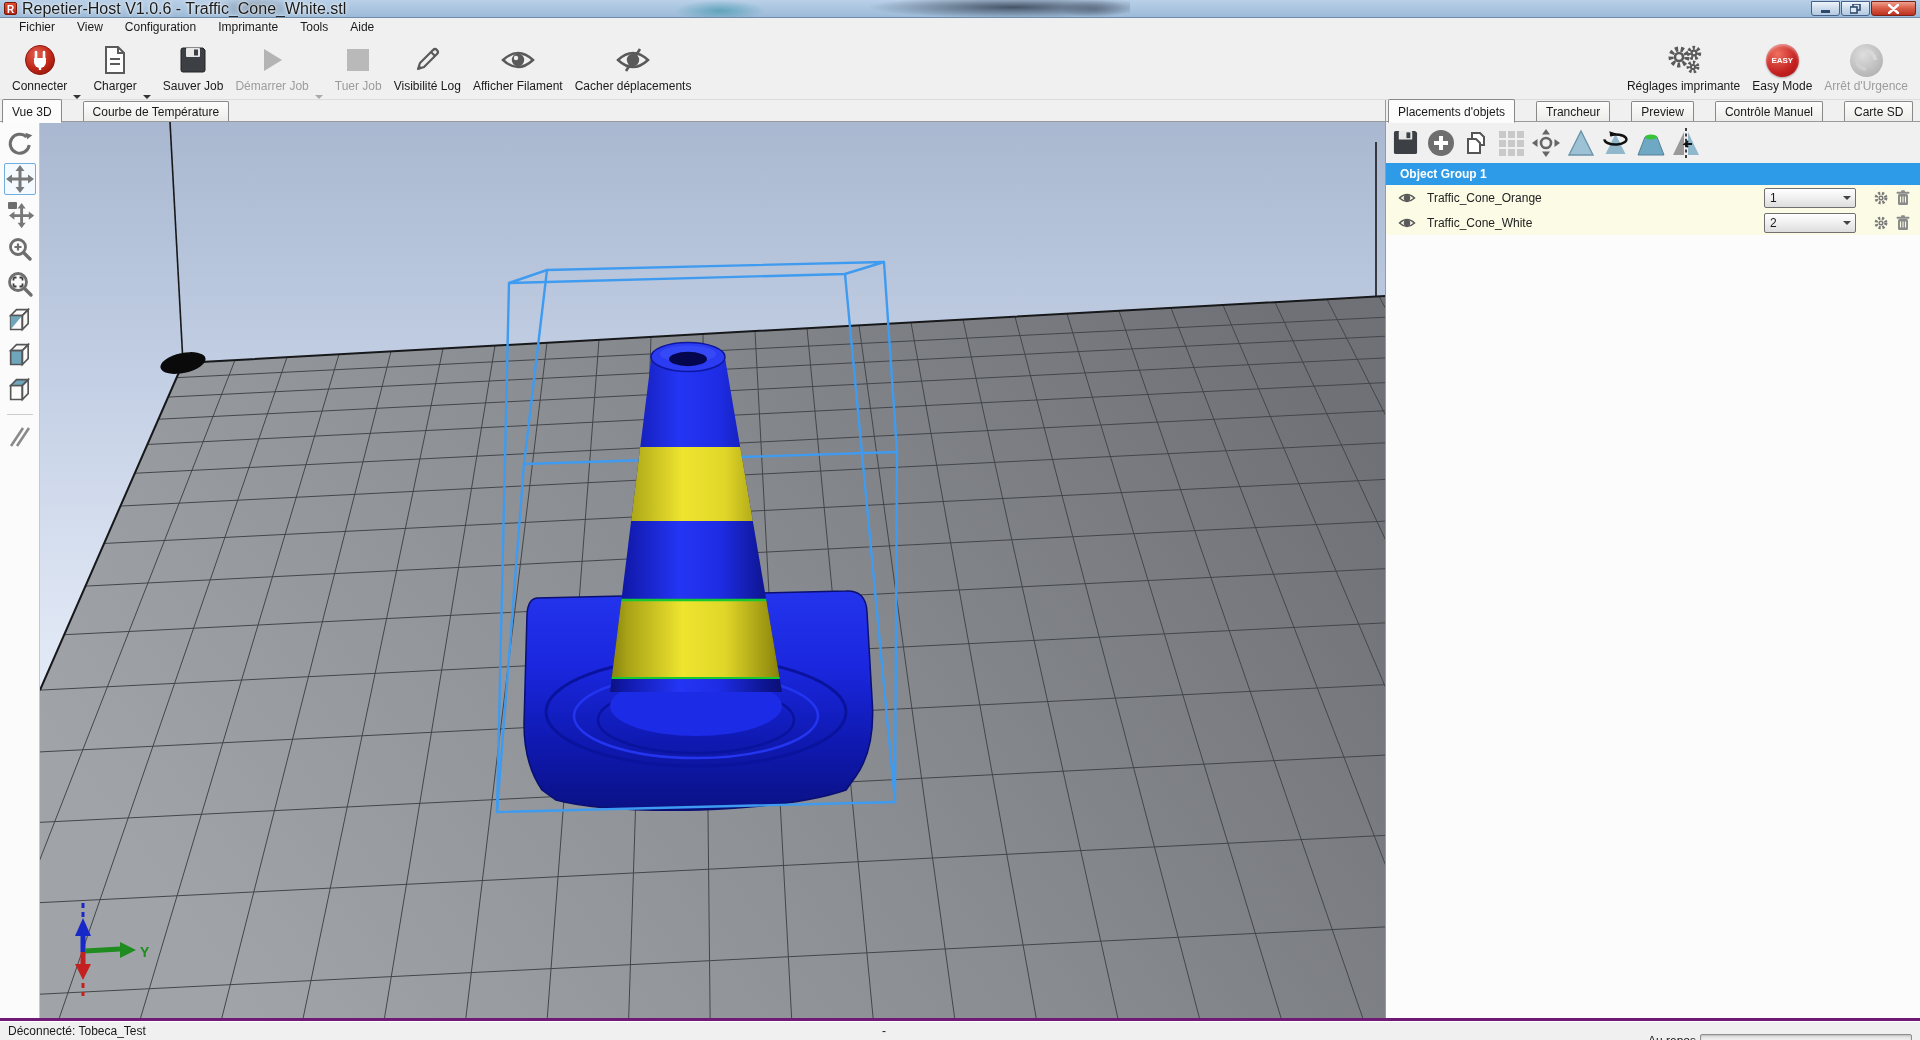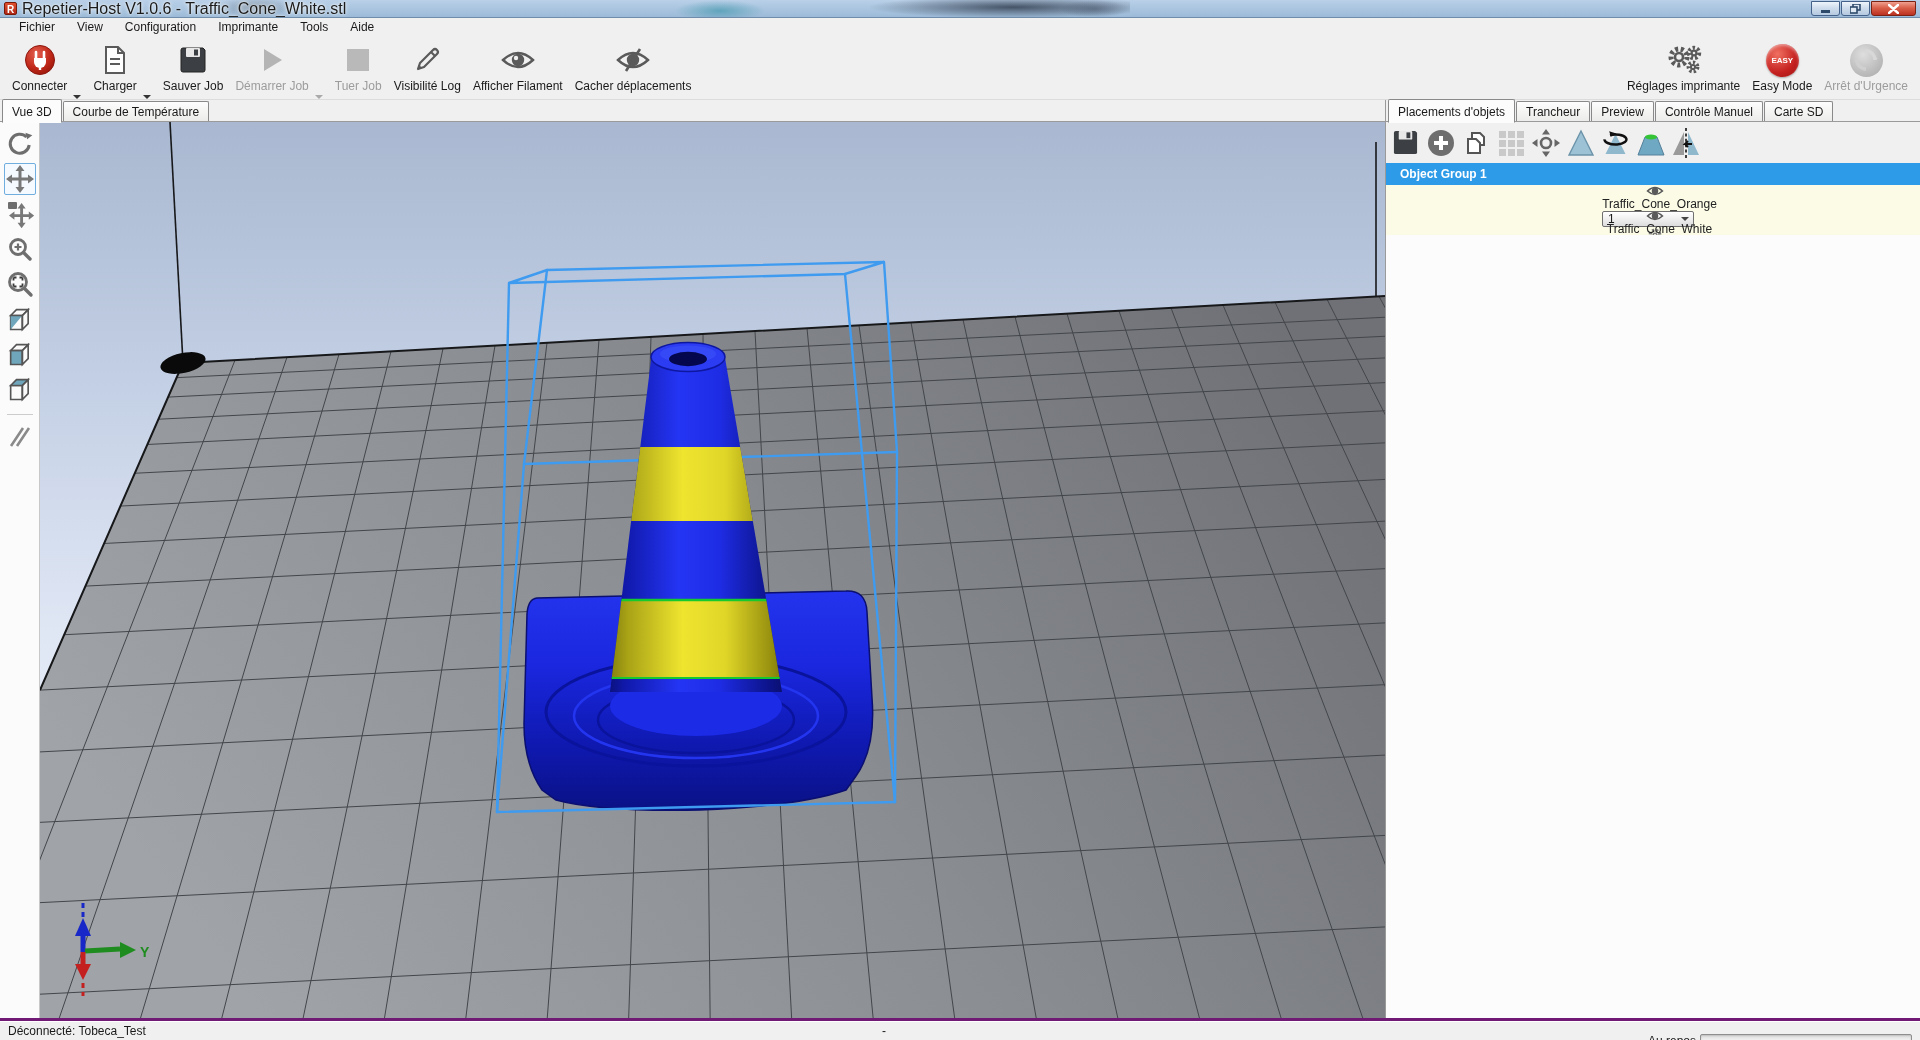--- a/index.html
+++ b/index.html
@@ -57,21 +57,21 @@
   }
   .estop {
     width:33px; height:33px; border-radius:50%;
     background:radial-gradient(circle at 40% 32%, #dedede, #bdbdbd 60%, #a8a8a8);
     display:flex; align-items:center; justify-content:center;
   }
 
   
   .main { display:flex; height:918px; }
   .left-col { width:1386px; display:flex; flex-direction:column; border-right:1px solid #9a9a9a; }
-  .tabs-row { height:22px; background:#f0f0f0; display:flex; align-items:flex-end; padding-left:2px; position:relative; }
+  .tabs-row { height:22px; background:#f0f0f0; display:flex; align-items:flex-end; padding-left:2px; position:relative;gap:20px; }
   .tabs-row::after { content:""; position:absolute; left:0; right:0; bottom:0; height:1px; background:#9a9a9a; }
   .tab {
     font-size:12px; padding:3px 9px 3px; margin-right:1px; border:1px solid #898989; border-bottom:none;
     background:linear-gradient(#fdfdfd,#ebebe9); border-radius:2px 2px 0 0; position:relative; white-space:nowrap;
   }
   .tab.active { background:#fcfcfc; z-index:2; padding-top:5px; margin-bottom:-1px; border-bottom:1px solid #fcfcfc; }
 
   .view-area { flex:1; display:flex; position:relative; }
   .tool-strip { width:40px; background:#fbfbfb; border-right:1px solid #c8c8c8; display:flex; flex-direction:column; align-items:center; padding-top:6px; }
   .ts-btn { width:32px; height:32px; display:flex; align-items:center; justify-content:center; margin-bottom:3px; border:1px solid transparent; border-radius:2px; }
@@ -83,21 +83,21 @@
     background:linear-gradient(#a9b8d0 0%, #bfcce2 25%, #dbe3f2 52%, #e9eef9 70%, #dde6f5 100%);
   }
   .viewport svg.scene { position:absolute; left:0; top:0; }
 
   
   .right-panel { flex:1; background:#fcfcfc; display:flex; flex-direction:column; }
   .rp-toolbar { height:41px; background:#f0f0f0; display:flex; align-items:center; padding:2px 2px 2px 4px; gap:4px; }
   .rp-btn { width:31px; height:31px; display:flex; align-items:center; justify-content:center; border-radius:3px; }
   .group-header { height:22px; color:#fff; font-weight:bold; font-size:12px; display:flex; align-items:center; padding-left:14px; }
   .obj-rows { }
-  .obj-row { height:25px; display:flex; align-items:center; padding:0 6px 0 10px;flex-direction:column; }
+  .obj-row { height:25px; display:flex; align-items:center; padding:0 6px 0 10px; }
   .obj-name { margin-left:9px; font-size:12px; color:#222; }
   .obj-spacer { flex:1; }
   .combo {
     width:92px; height:20px; border:1px solid #707070; border-radius:2px;
     background:linear-gradient(#ffffff,#f1f1f1 45%,#dddddd); display:flex; align-items:center; margin-right:14px;
   }
   .combo-val { flex:1; padding-left:5px; font-size:12px; }
   .combo-btn { width:16px; height:100%; display:flex; align-items:center; justify-content:center; }
   .combo-btn .tri { width:0; height:0; border-left:4px solid transparent; border-right:4px solid transparent; border-top:4px solid #444; }
   .row-icon { width:22px; display:flex; justify-content:center; }

